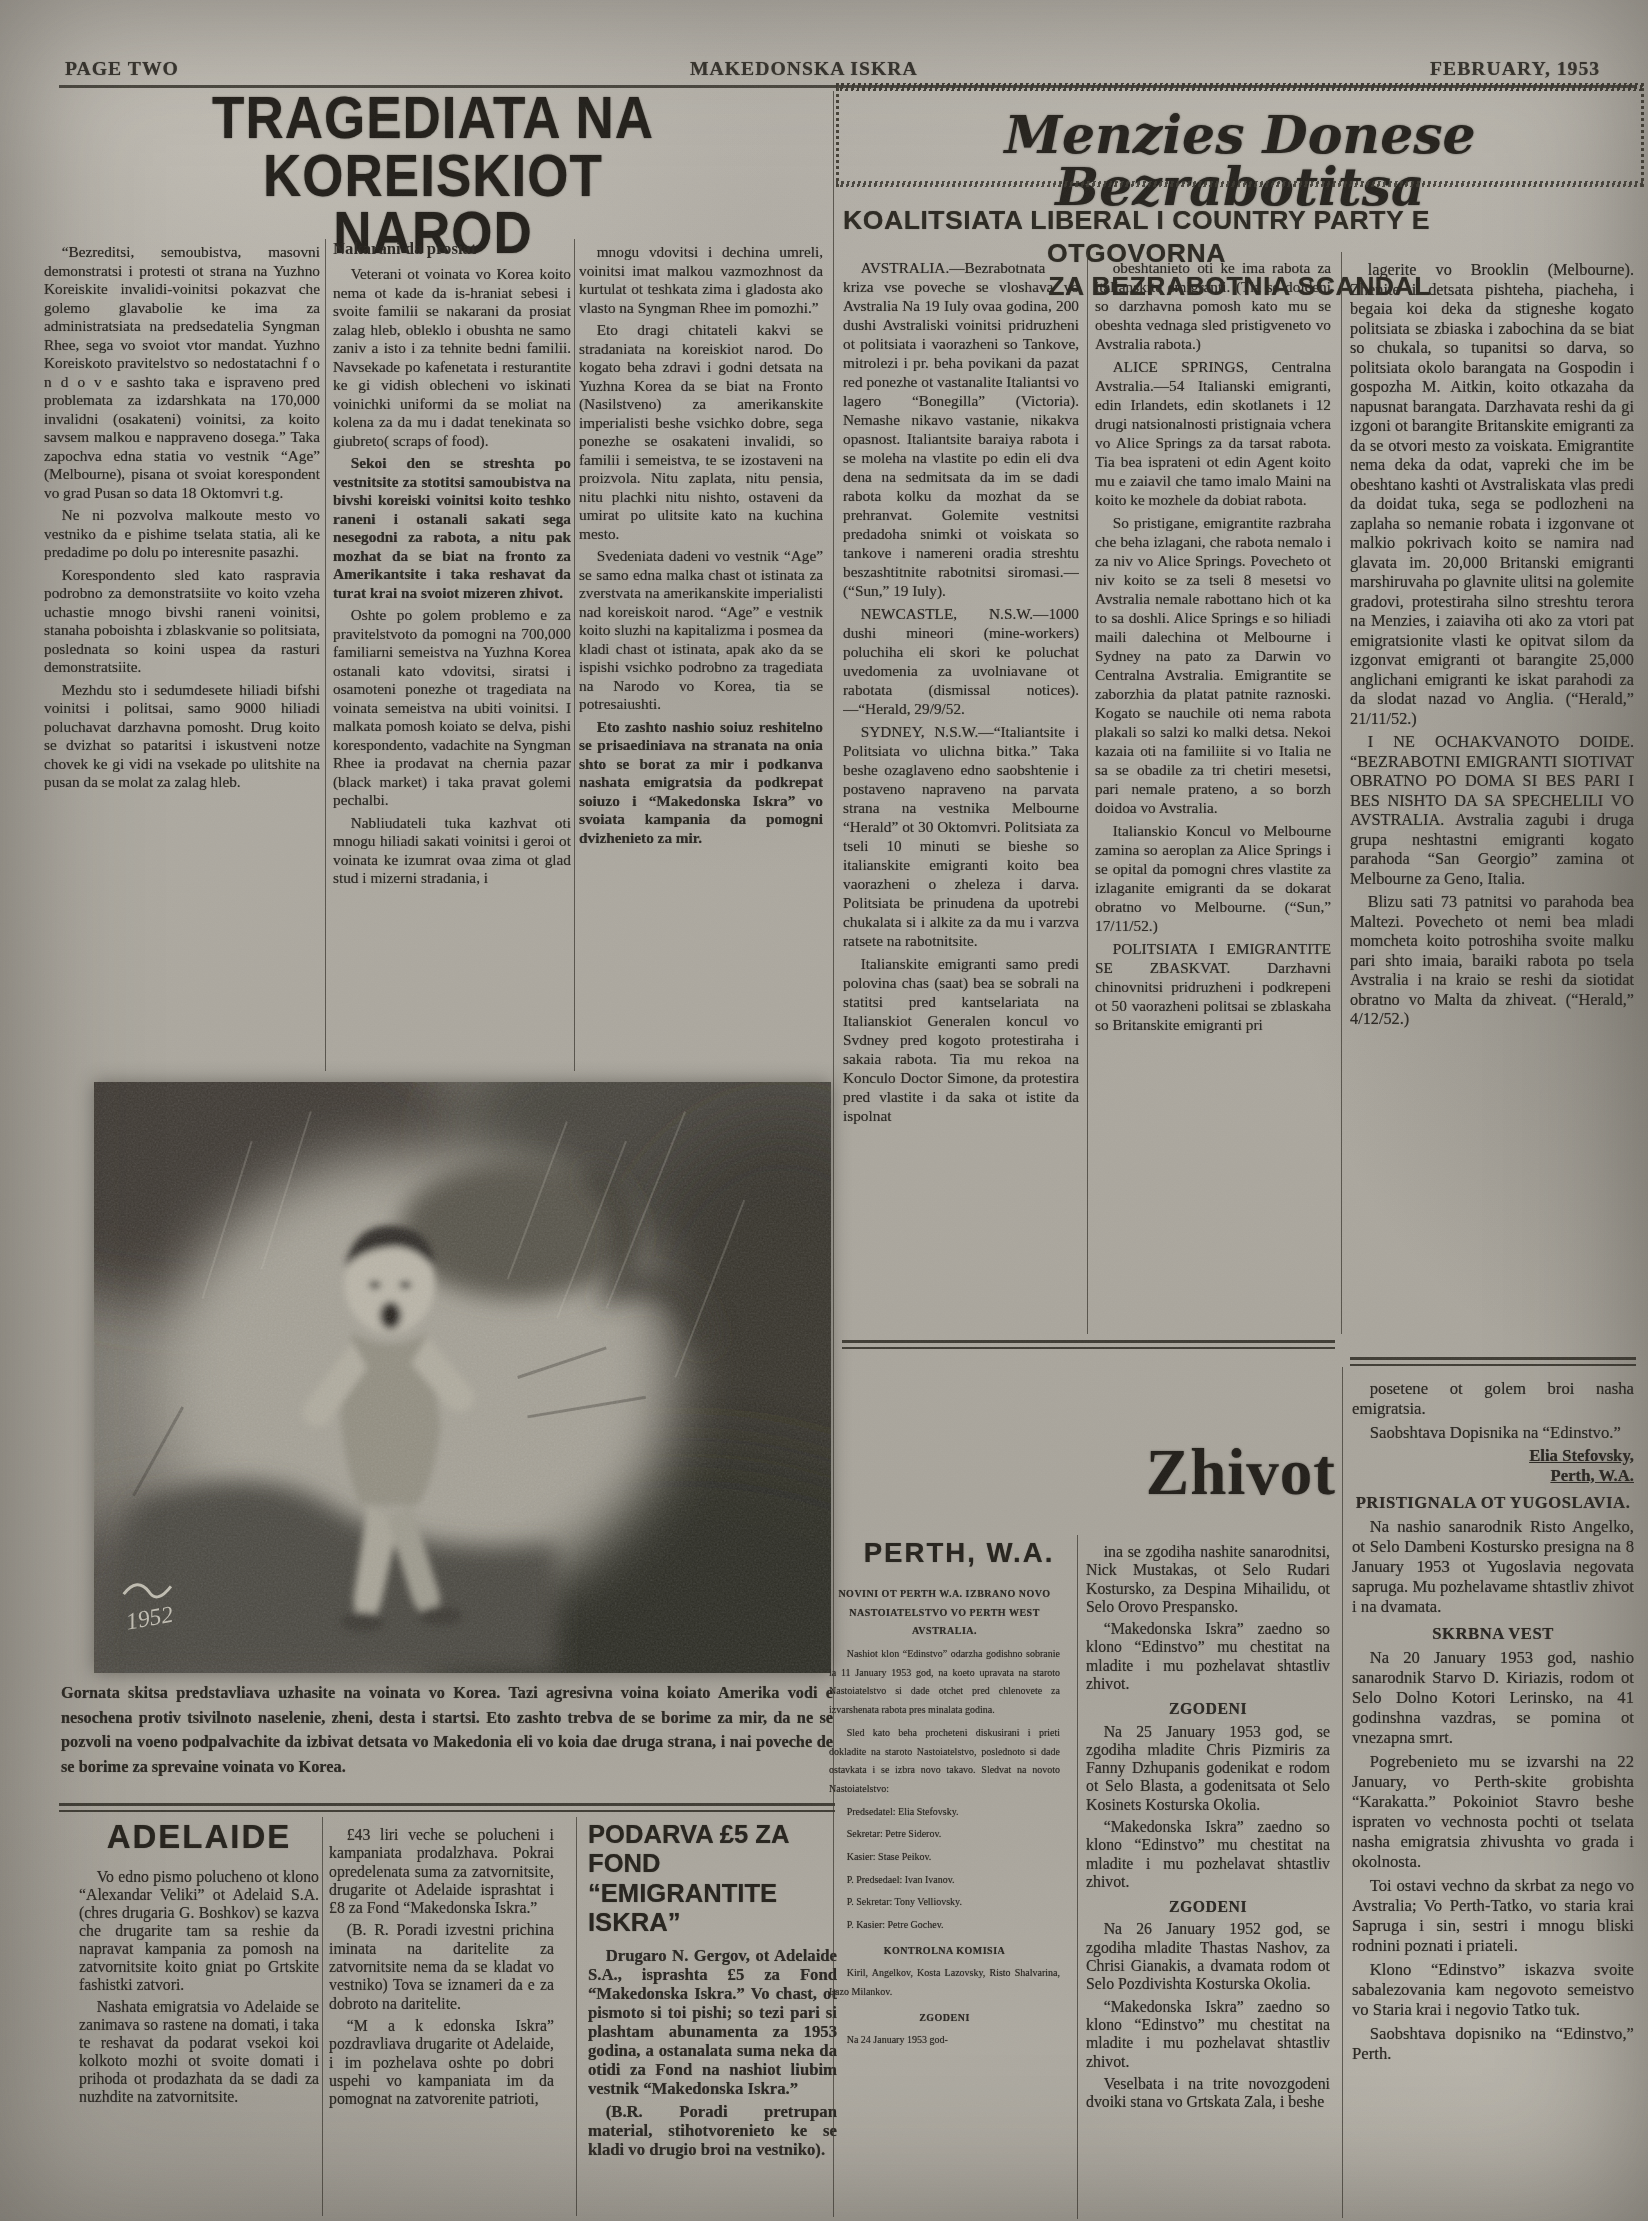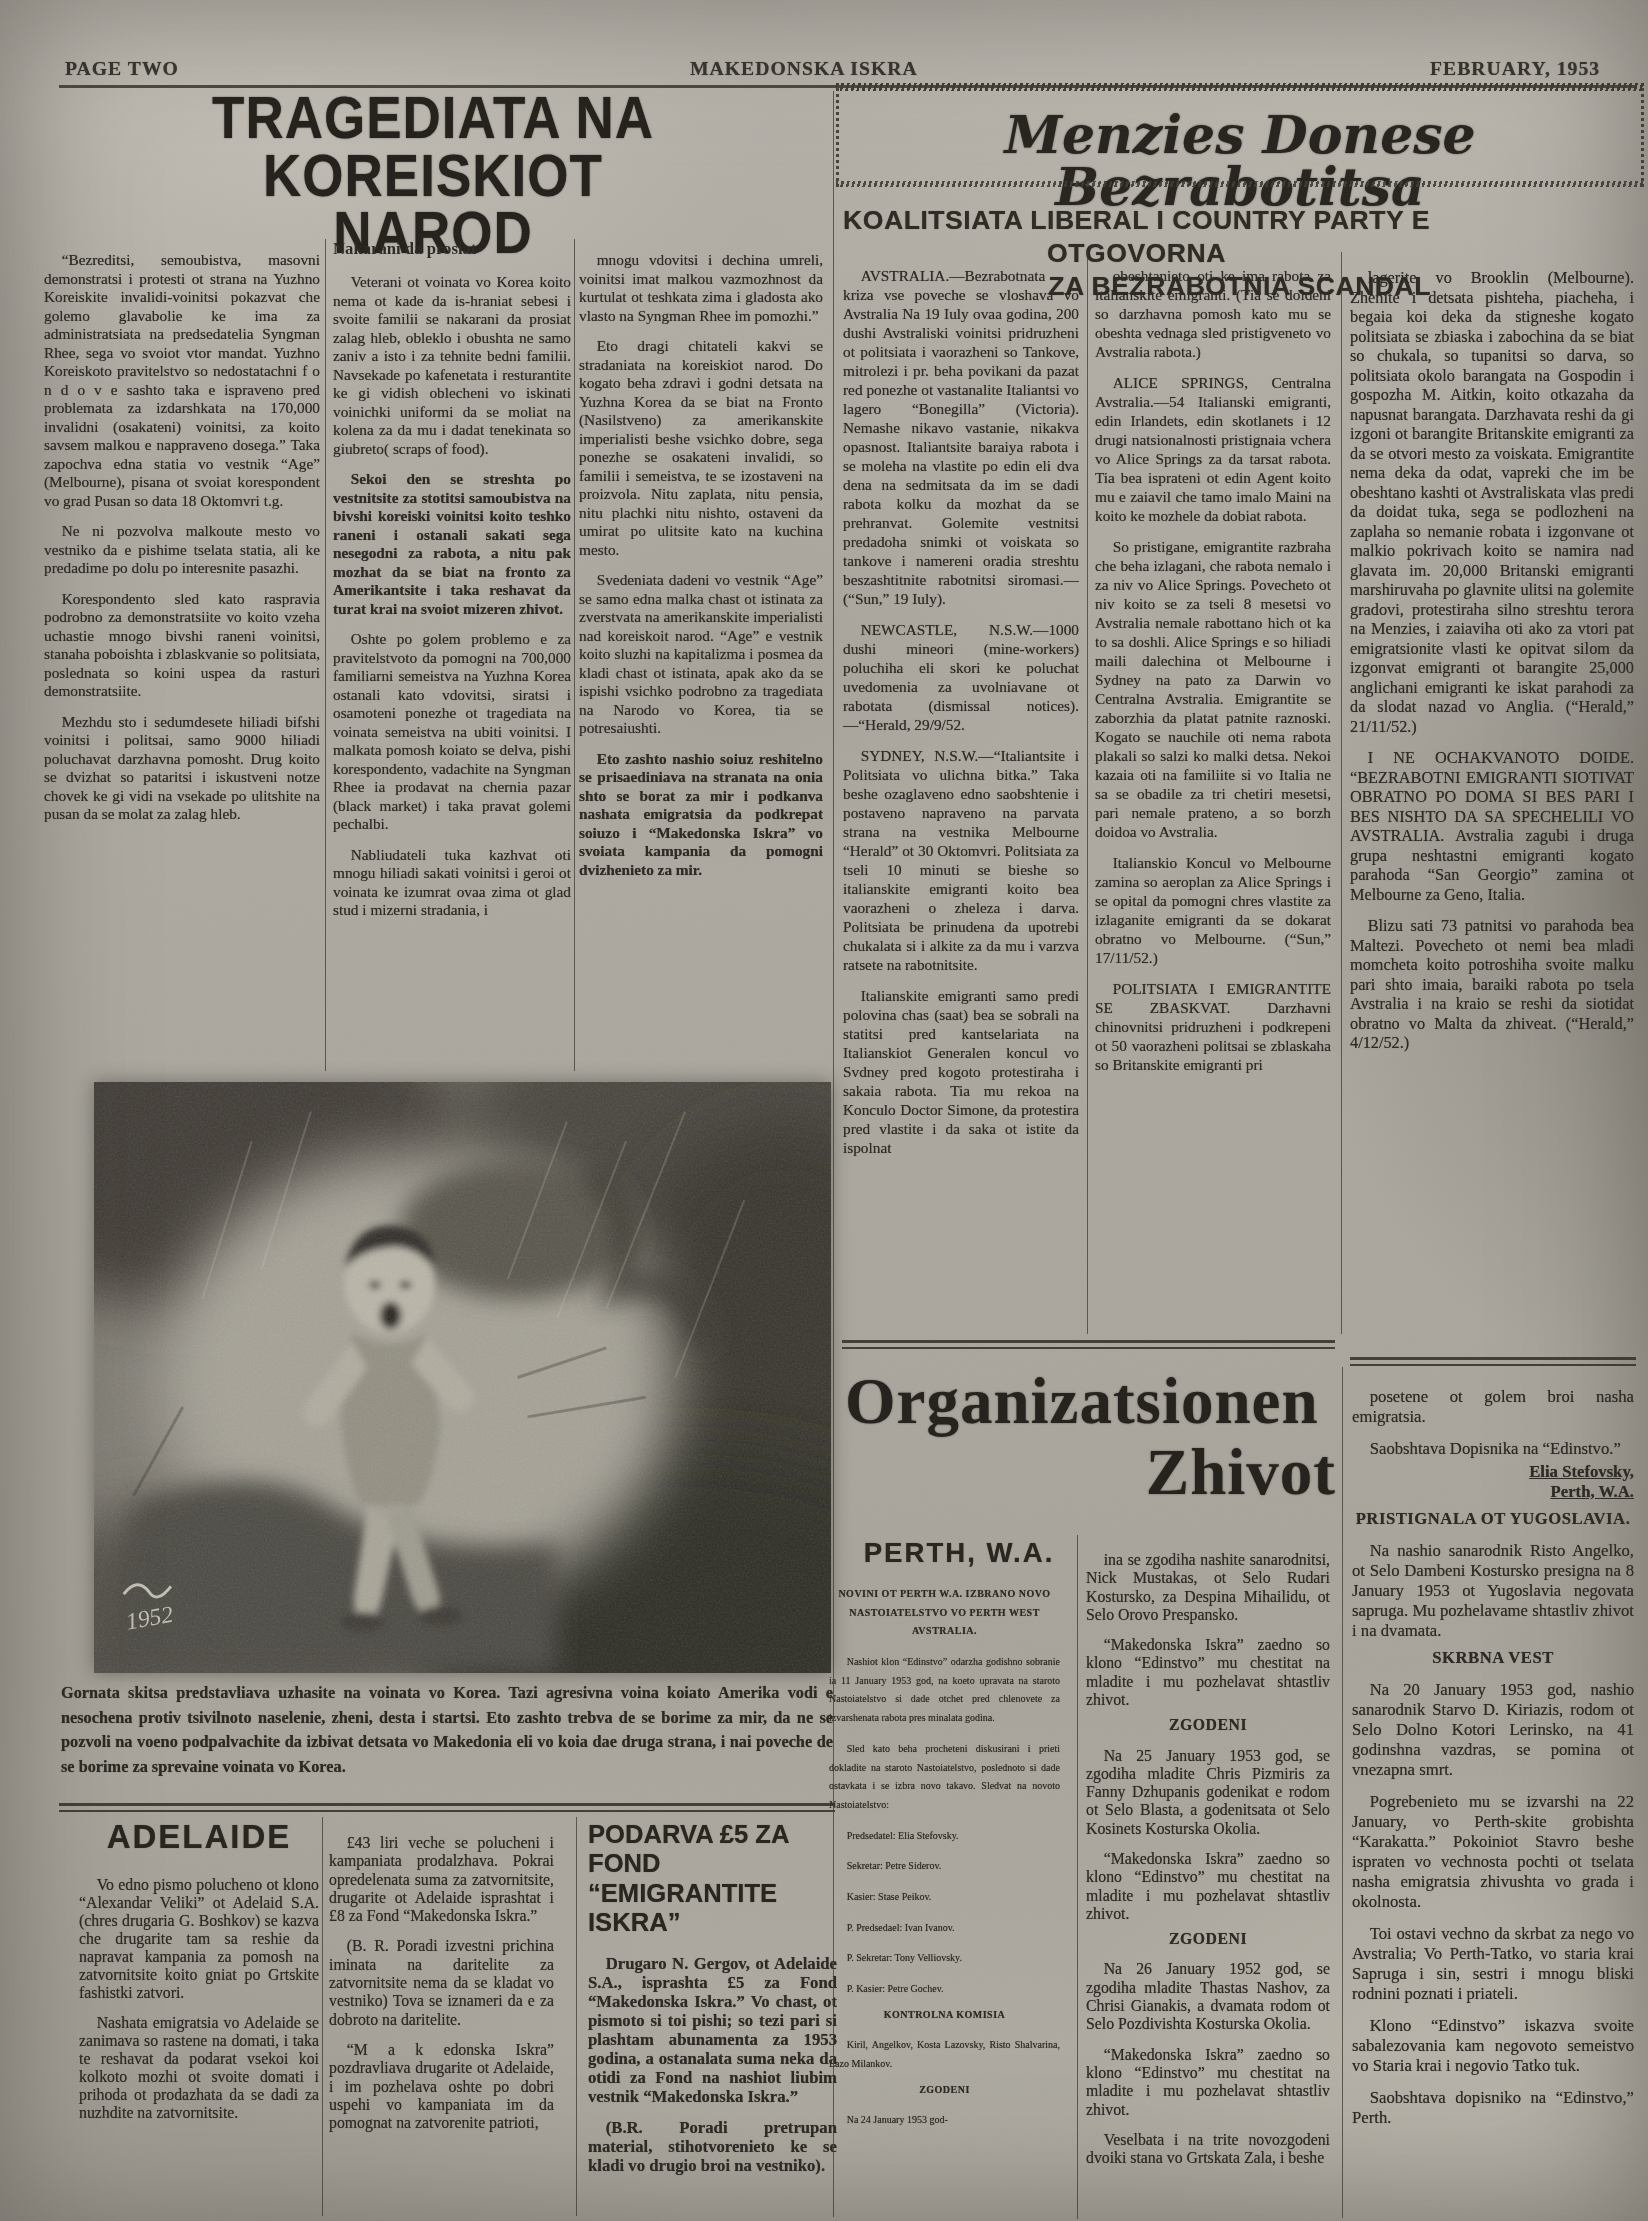--- a/index.html
+++ b/index.html
@@ -62,21 +62,21 @@
   .sec-head-sans{
     font-family:"Liberation Sans","DejaVu Sans",sans-serif;font-weight:800;
     color:#26231d;text-align:center;text-shadow:0 0 1px rgba(30,27,22,.6);
   }
 
   
   .col{
     text-align:justify;overflow:hidden;
     text-shadow:0 0 0.7px rgba(40,36,30,.65);
   }
-  .col p.para{margin:12px 0 3px 0;text-indent:17.7px;}
+  .col p.para{margin:4px 0 3px 0;text-indent:17.7px;}
   .col p.para.bold{font-weight:bold;}
   .col .col-subhead{
     text-align:center;font-weight:bold;text-indent:0;margin:6.9px 0 3.9px 0;letter-spacing:0.5px;
   }
   .col .right-line{text-align:right;text-indent:0;margin:0;font-weight:bold;text-decoration:underline;}
   .body-sm{font-size:15.3px;line-height:18.5px;}
   .body-md{font-size:15.3px;line-height:19px;}
   .body-lg{font-size:16.3px;line-height:19.5px;}
   .lead-head{font-weight:bold;font-size:16.7px;margin:0 0 2px 0;}
 
@@ -243,21 +243,20 @@
     </div>
   <div class="abs col body-lg" style="left:1350px;top:256px;width:284px;height:1095px;">
       <p class="para">lagerite vo Brooklin (Melbourne). Zhenite i detsata pishteha, piacheha, i begaia koi deka da stigneshe kogato politsiata se zbiaska i zabochina da se biat so chukala, so tupanitsi so darva, so politsiata okolo barangata na Gospodin i gospozha M. Aitkin, koito otkazaha da napusnat barangata. Darzhavata reshi da gi izgoni ot barangite Britanskite emigranti za da se otvori mesto za voiskata. Emigrantite nema deka da odat, vapreki che im be obeshtano kashti ot Avstraliskata vlas predi da doidat tuka, sega se podlozheni na zaplaha so nemanie robata i izgonvane ot malkio pokrivach koito se namira nad glavata im. 20,000 Britanski emigranti marshiruvaha po glavnite ulitsi na golemite gradovi, protestiraha silno streshtu terora na Menzies, i zaiaviha oti ako za vtori pat emigratsionite vlasti ke opitvat silom da izgonvat emigranti ot barangite 25,000 anglichani emigranti ke iskat parahodi za da slodat nazad vo Anglia. (“Herald,” 21/11/52.)</p>
       <p class="para">I NE OCHAKVANOTO DOIDE. “BEZRABOTNI EMIGRANTI SIOTIVAT OBRATNO PO DOMA SI BES PARI I BES NISHTO DA SA SPECHELILI VO AVSTRALIA. Avstralia zagubi i druga grupa neshtastni emigranti kogato parahoda “San Georgio” zamina ot Melbourne za Geno, Italia.</p>
       <p class="para">Blizu sati 73 patnitsi vo parahoda bea Maltezi. Povecheto ot nemi bea mladi momcheta koito potroshiha svoite malku pari shto imaia, baraiki rabota po tsela Avstralia i na kraio se reshi da siotidat obratno vo Malta da zhiveat. (“Herald,” 4/12/52.)</p>
     </div>
 
   <div class="abs double-rule" style="left:842px;top:1340px;width:493px;"></div>
   <div class="abs double-rule" style="left:1350px;top:1357px;width:286px;"></div>
 
-  <div class="abs org-head" style="left:845px;top:1369px;">Organizatsionen</div>
   <div class="abs org-head" style="left:845px;top:1440px;width:491px;text-align:right;">Zhivot</div>
 
   <div class="abs sec-head-sans" style="left:843px;top:1537px;width:232px;font-size:27.6px;letter-spacing:2px;">PERTH,  W.A.</div>
 
   <div class="abs col" style="left:829px;top:1578px;width:231px;height:640px;font-size:10px;line-height:18.7px;">
       <div class="col-subhead">NOVINI OT PERTH W.A. IZBRANO NOVO NASTOIATELSTVO VO PERTH WEST AVSTRALIA.</div>
       <p class="para">Nashiot klon “Edinstvo” odarzha godishno sobranie ia 11 January 1953 god, na koeto upravata na staroto Nastoiatelstvo si dade otchet pred chlenovete za izvarshenata rabota pres minalata godina.</p>
       <p class="para">Sled kato beha procheteni diskusirani i prieti dokladite na staroto Nastoiatelstvo, poslednoto si dade ostavkata i se izbra novo takavo.  Sledvat na novoto Nastoiatelstvo:</p>
       <p class="para">Predsedatel: Elia Stefovsky.</p>
       <p class="para">Sekretar: Petre Siderov.</p>

